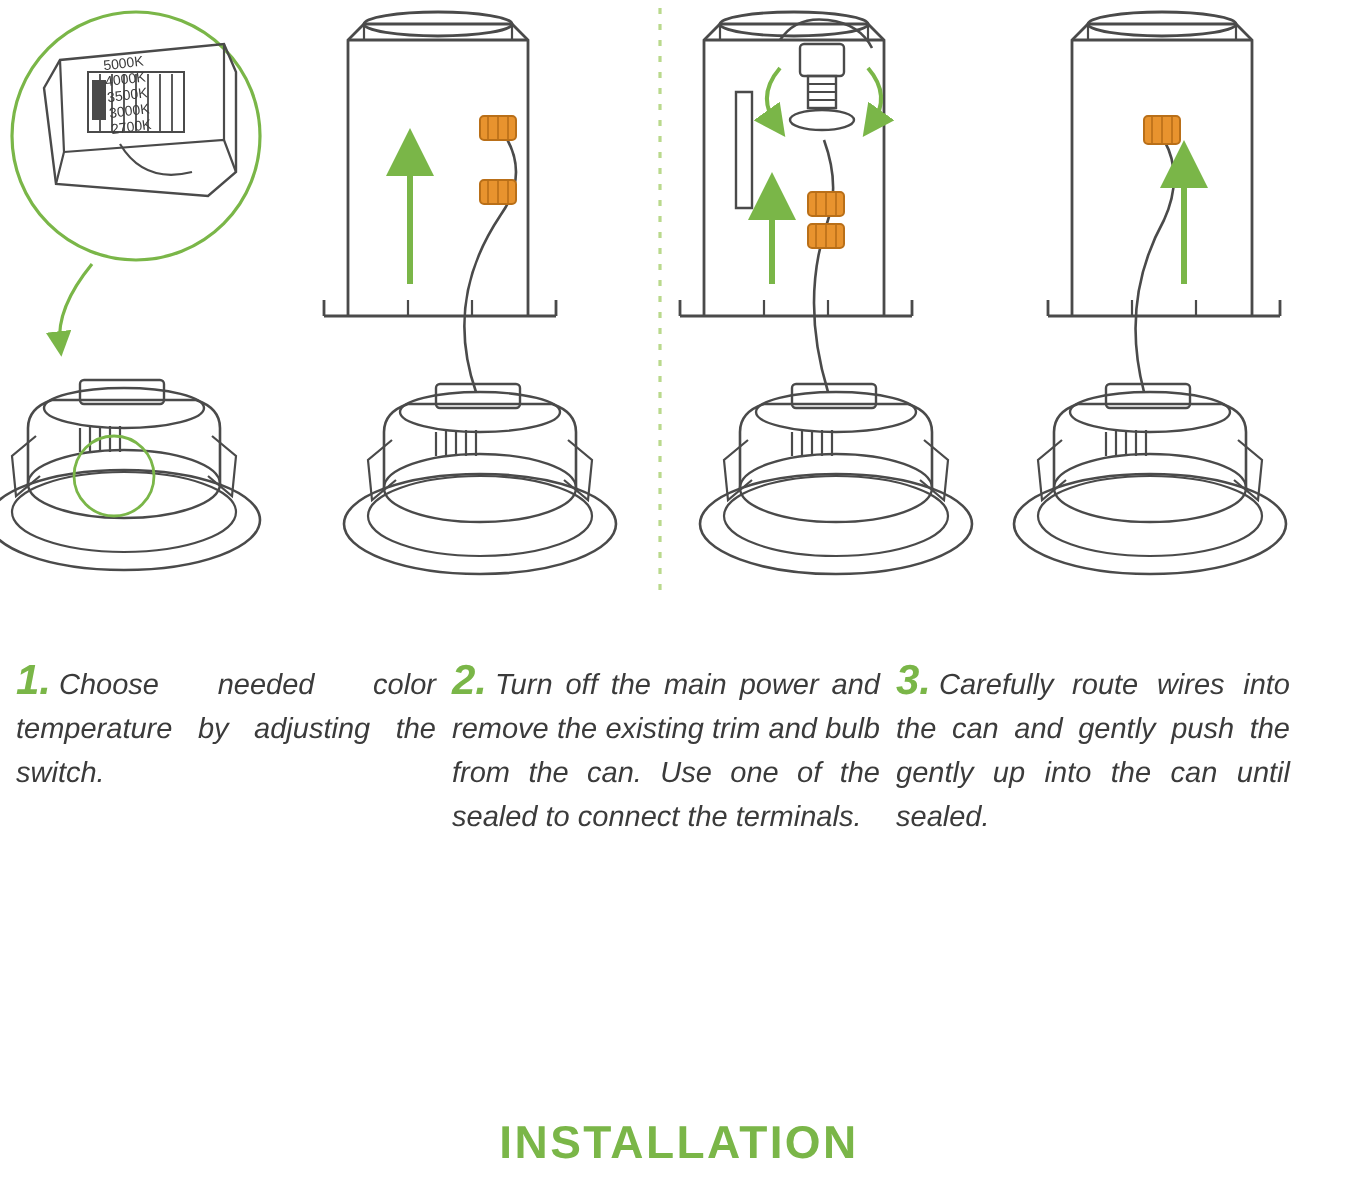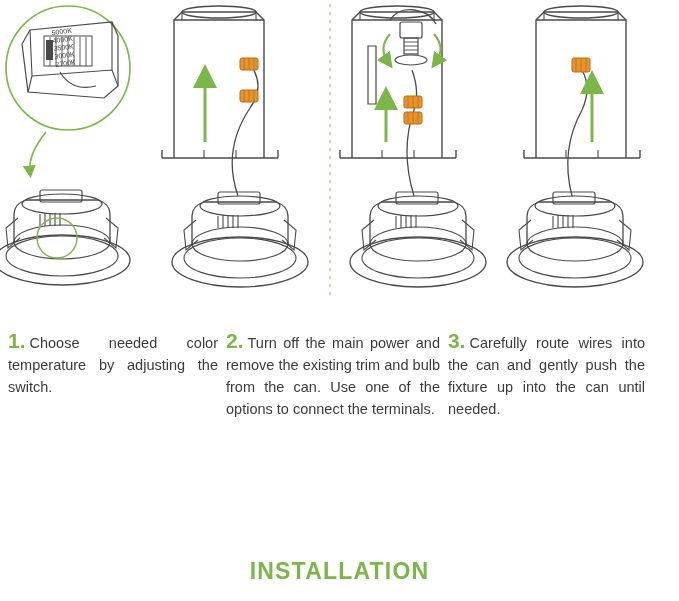--- a/index.html
+++ b/index.html
@@ -49,20 +49,21 @@
     font-weight: bold;
     line-height: 1;
     margin-right: 4px;
   }
   .step-text {
     color: #3b3b3b;
     font-size: 14.5px;
     line-height: 1.52;
     text-align: justify;
     text-justify: inter-word;
+    font-style: italic;
   }
   .step p {
     margin: 0;
   }
   .footer-title {
     position: absolute;
     left: 0;
     top: 558px;
     width: 679px;
     text-align: center;
@@ -214,21 +215,21 @@
       </g>
       <path d="M592,142 L592,82" stroke="#7ab648" stroke-width="3" fill="none" marker-end="url(#arrowhead-green)"></path>
     </g>
   </svg>
 
   <div class="steps">
     <div class="step s1">
       <p class="step-text"><span class="step-num">1.</span><span>Choose needed color temperature by adjusting the switch.</span></p>
     </div>
     <div class="step s2">
-      <p class="step-text"><span class="step-num">2.</span><span>Turn off the main power and remove the existing trim and bulb from the can. Use one of the options to connect the terminals.</span></p>
+      <p class="step-text"><span class="step-num">2.</span><span>Turn off the main power and remove the existing trim and bulb from the can. Use one of the sealed to connect the terminals.</span></p>
     </div>
     <div class="step s3">
-      <p class="step-text"><span class="step-num">3.</span><span>Carefully route wires into the can and gently push the fixture up into the can until needed.</span></p>
+      <p class="step-text"><span class="step-num">3.</span><span>Carefully route wires into the can and gently push the gently up into the can until sealed.</span></p>
     </div>
   </div>
 
   <div class="footer-title">INSTALLATION</div>
 </div>
 
 </body></html>

